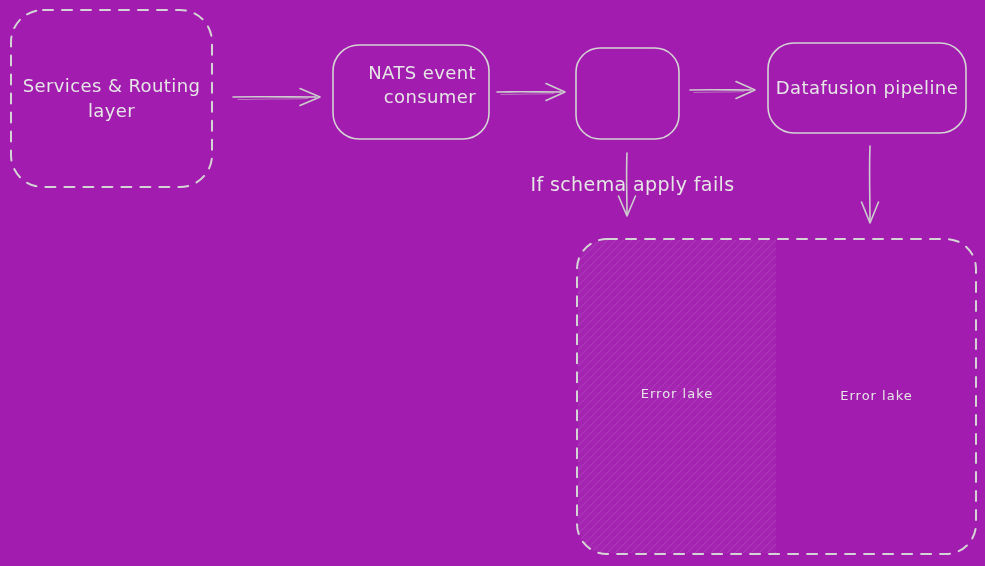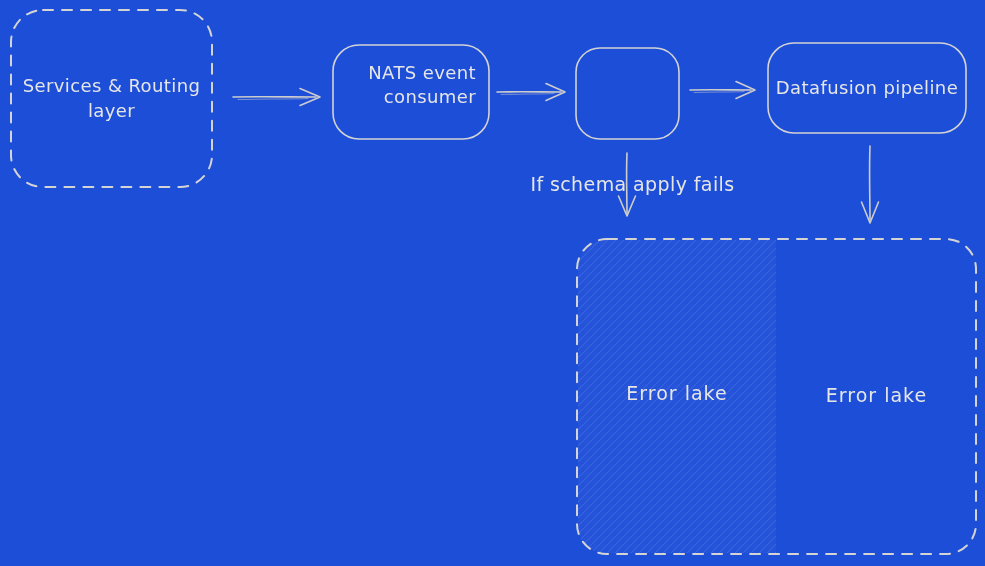--- a/index.html
+++ b/index.html
@@ -5,21 +5,21 @@
   html, body {
     margin: 0;
     padding: 0;
     background: #101010;
     font-family: "DejaVu Sans", sans-serif;
   }
   .canvas {
     position: relative;
     width: 985px;
     height: 566px;
-    background: #1d4ed8;
+    background: #a21caf;
     overflow: hidden;
   }
   svg.layer {
     position: absolute;
     left: 0;
     top: 0;
     width: 985px;
     height: 566px;
   }
   svg .shape {
@@ -57,21 +57,21 @@
     line-height: 1.35;
     letter-spacing: 0.4px;
     pointer-events: none;
   }
   .node-label span { display: inline-block; }
   .label-services span { max-width: 190px; }
   .label-nats span { max-width: 130px; }
   .label-schema span { max-width: 88px; }
   .label-datafusion span { white-space: nowrap; }
   .label-fail { font-size: 19px; }
-  .label-lake { font-size: 19px; letter-spacing: 1px; }
+  .label-lake { font-size: 13px; letter-spacing: 1px; }
 </style>
 </head>
 <body>
 
 <div class="canvas">
 
   <svg class="layer" viewBox="0 0 985 566">
     <defs>
       <pattern id="hatch" patternUnits="userSpaceOnUse" width="8" height="8">
         <path d="M-2,10 L10,-2" stroke="rgba(255,255,255,0.09)" stroke-width="1.1"></path>

